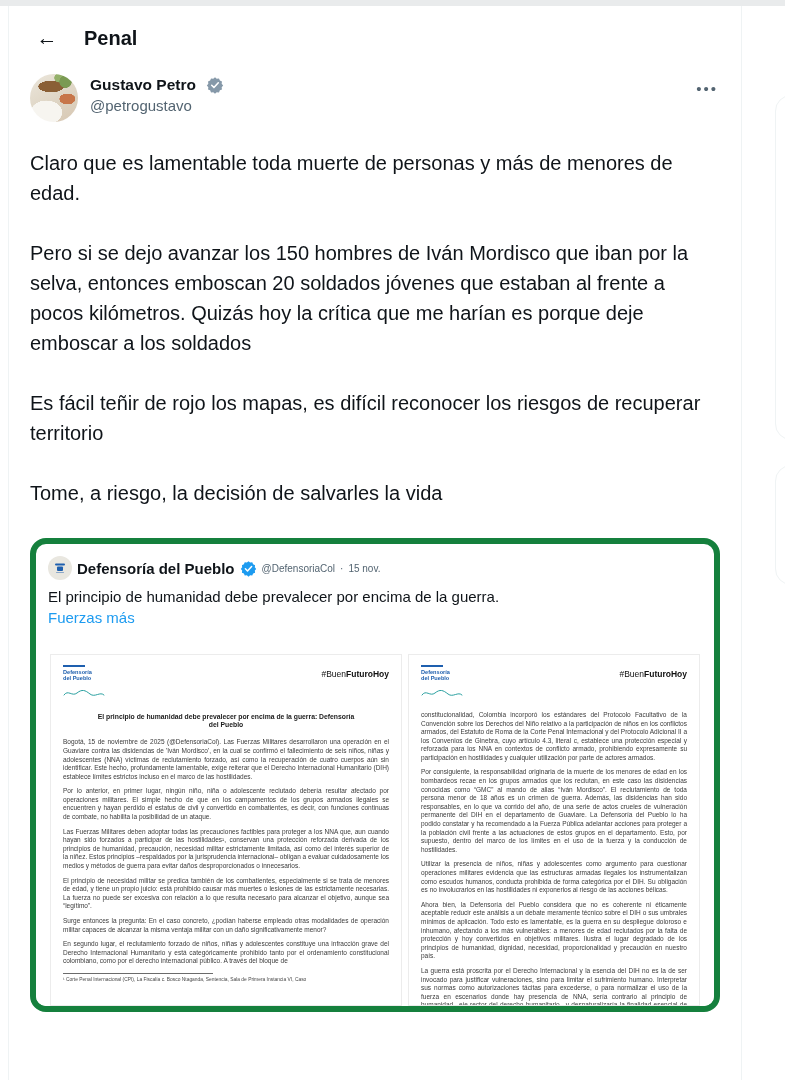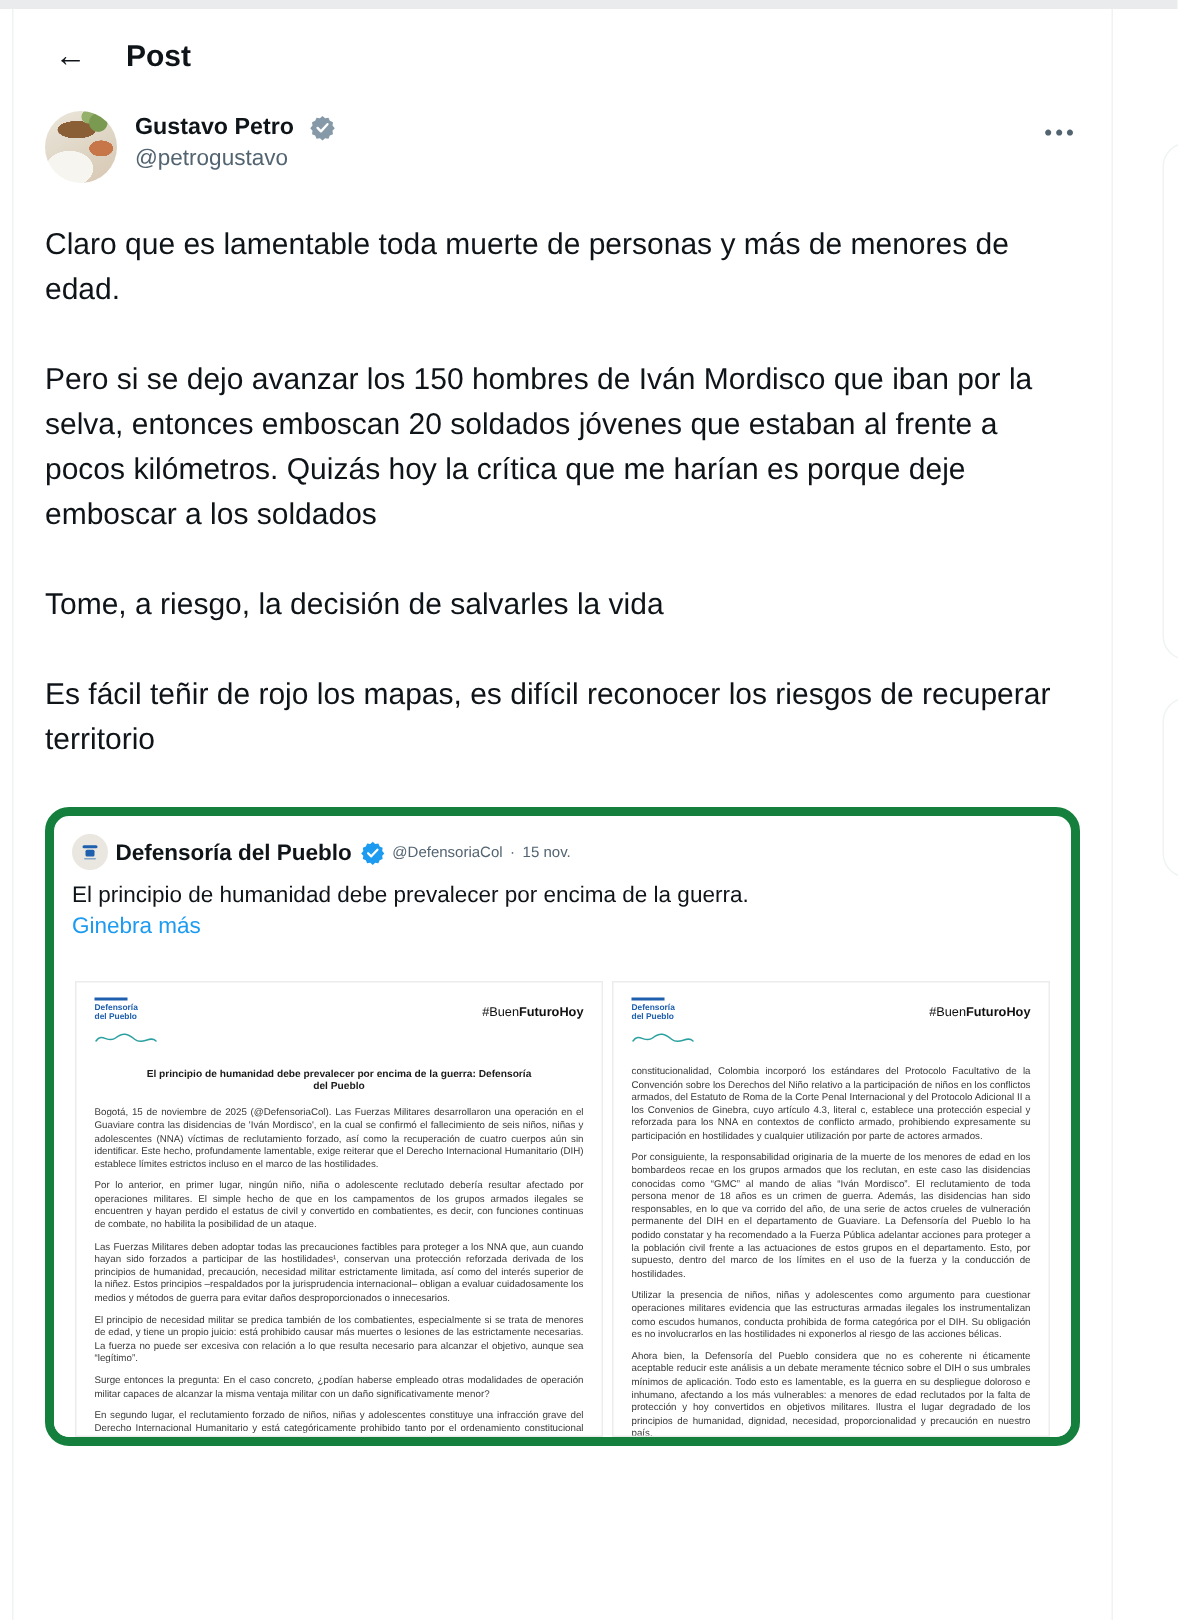--- a/index.html
+++ b/index.html
@@ -54,21 +54,21 @@
     display:flex; align-items:center; justify-content:center; flex:0 0 24px; }
   .q-name { font-size:15px; font-weight:700; }
   .q-grey { font-size:10px; color:#536471; }
   .q-body { padding:2px 12px 0; font-size:15px; line-height:21px; }
   .q-body p.gap { margin-top:21px; }
   .show-more { padding:0 12px; font-size:15px; line-height:21px; color:#1d9bf0; }
 
   
   .doc-image { margin-top:22px; background:#fff; display:flex; gap:6px; padding:4px 14px 0; }
   .doc-page { background:#fff; border:1px solid #ececec; padding:10px 12px;
-    color:#3a3a3a; height:304px; overflow:hidden; }
+    color:#3a3a3a; height:352px; overflow:hidden; }
   .doc-page.left  { flex:0 0 352px; }
   .doc-page.right { flex:1; }
   .doc-head { display:flex; justify-content:space-between; align-items:flex-start; }
   .doc-logo-text { font-size:5.6px; line-height:6.2px; font-weight:700; color:#1e5fae; }
   .logo-roof { width:22px; height:2px; background:#1e5fae; margin-bottom:1.5px; }
   .logo-script { margin-top:3px; }
   .doc-hashtag { font-size:8.5px; color:#101010; margin-top:4px; }
   .doc-hashtag b { font-weight:700; }
   .doc-title { font-size:6.8px; font-weight:700; text-align:center; color:#1a1a1a;
     max-width:268px; margin:11px auto 9px; line-height:8.2px; }
@@ -84,21 +84,21 @@
 <div class="top-strip"></div>
 <div class="side-card a"></div>
 <div class="side-card b"></div>
 
 <div class="main-col">
 
   <div class="hdr">
     <div class="back-btn">
       <span>←</span>
     </div>
-    <div class="hdr-title">Post</div>
+    <div class="hdr-title">Penal</div>
   </div>
 
   <div class="author-row">
     <div class="avatar"></div>
     <div class="author-meta">
       <div class="name-row">
         <span class="disp-name">Gustavo Petro</span>
         <span class="badge">
           <svg viewBox="0 0 24 24" width="18" height="18" aria-hidden="true">
             <path fill="#8699a9" d="M12 1.7l2.3 2 3-.4 1.2 2.8 2.8 1.2-.4 3 2 2.3-2 2.3.4 3-2.8 1.2-1.2 2.8-3-.4-2.3 2-2.3-2-3 .4-1.2-2.8-2.8-1.2.4-3-2-2.3 2-2.3-.4-3 2.8-1.2L6.7 3.3l3 .4z"></path>
@@ -109,22 +109,22 @@
       <div class="handle">@petrogustavo</div>
     </div>
     <div class="more-btn">
       <span>•••</span>
     </div>
   </div>
 
   <div class="post-text">
     <p>Claro que es lamentable toda muerte de personas y más de menores de edad.</p>
     <p>Pero si se dejo avanzar los 150 hombres de Iván Mordisco que iban por la selva, entonces emboscan 20 soldados jóvenes que estaban al frente a pocos kilómetros. Quizás hoy la crítica que me harían es porque deje emboscar a los soldados</p>
+    <p>Es fácil teñir de rojo los mapas, es difícil reconocer los riesgos de recuperar territorio</p>
     <p>Tome, a riesgo, la decisión de salvarles la vida</p>
-    <p>Es fácil teñir de rojo los mapas, es difícil reconocer los riesgos de recuperar territorio</p>
   </div>
 
   <div class="quote-card">
     <div class="q-head">
       <div class="q-avatar">
         <svg width="12" height="12" viewBox="0 0 12 12">
           <rect x="1" y="1.5" width="10" height="2" rx="1" fill="#1e5fae"></rect>
           <rect x="3" y="4.5" width="6" height="4.5" rx="1" fill="#1e5fae"></rect>
           <rect x="2" y="10" width="8" height="1" rx=".5" fill="#8aa6c8"></rect>
         </svg>
@@ -137,21 +137,21 @@
         </svg>
       </span>
       <span class="q-grey">@DefensoriaCol</span>
       <span class="q-grey">·</span>
       <span class="q-grey">15 nov.</span>
     </div>
 
     <div class="q-body">
       <p>El principio de humanidad debe prevalecer por encima de la guerra.</p>
     </div>
-    <div class="show-more">Ginebra más</div>
+    <div class="show-more">Fuerzas más</div>
 
     <div class="doc-image">
 
       <div class="doc-page left">
         <div class="doc-head">
           <div>
             <div class="logo-roof"></div>
             <div class="doc-logo-text">
               <div>Defensoría</div>
               <div>del Pueblo</div>

